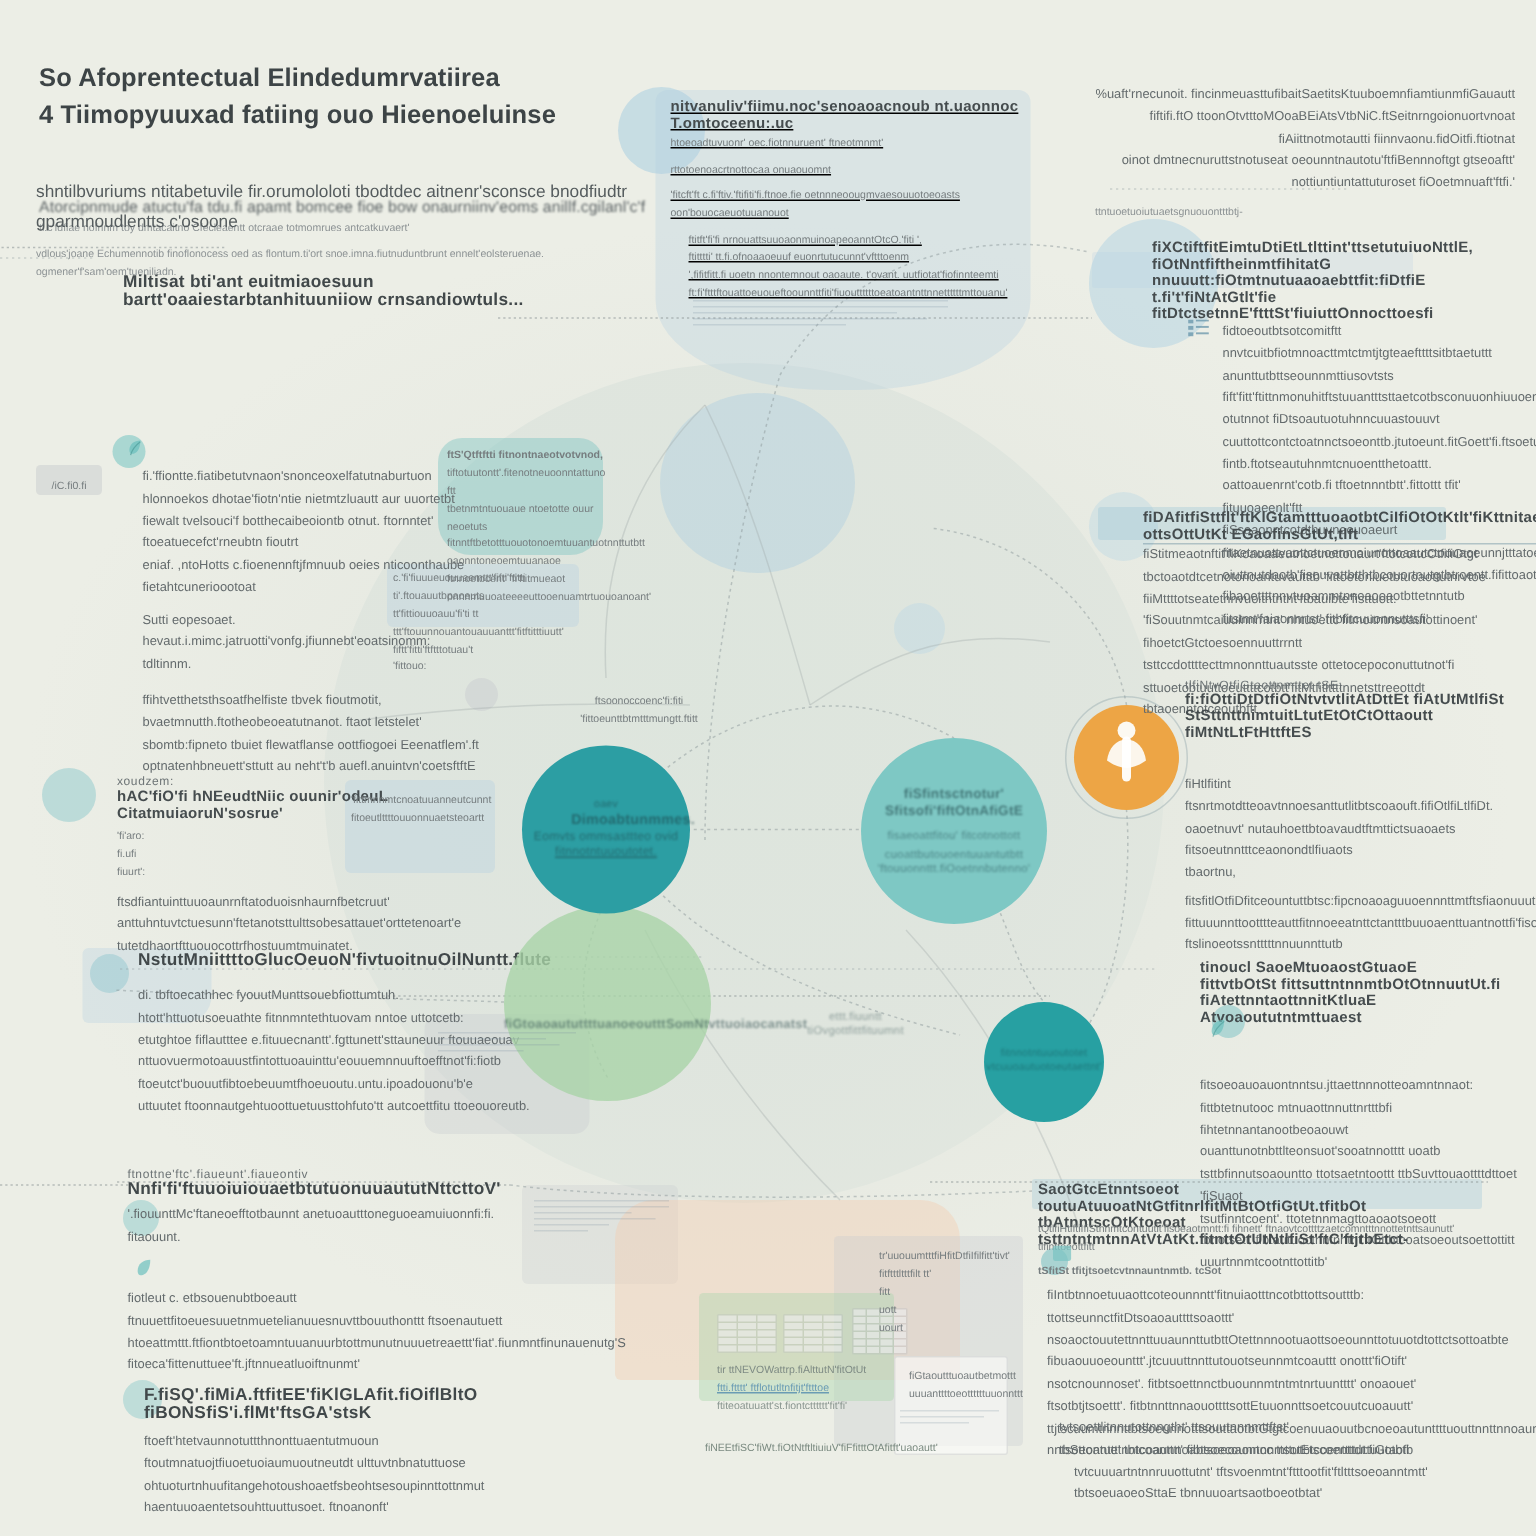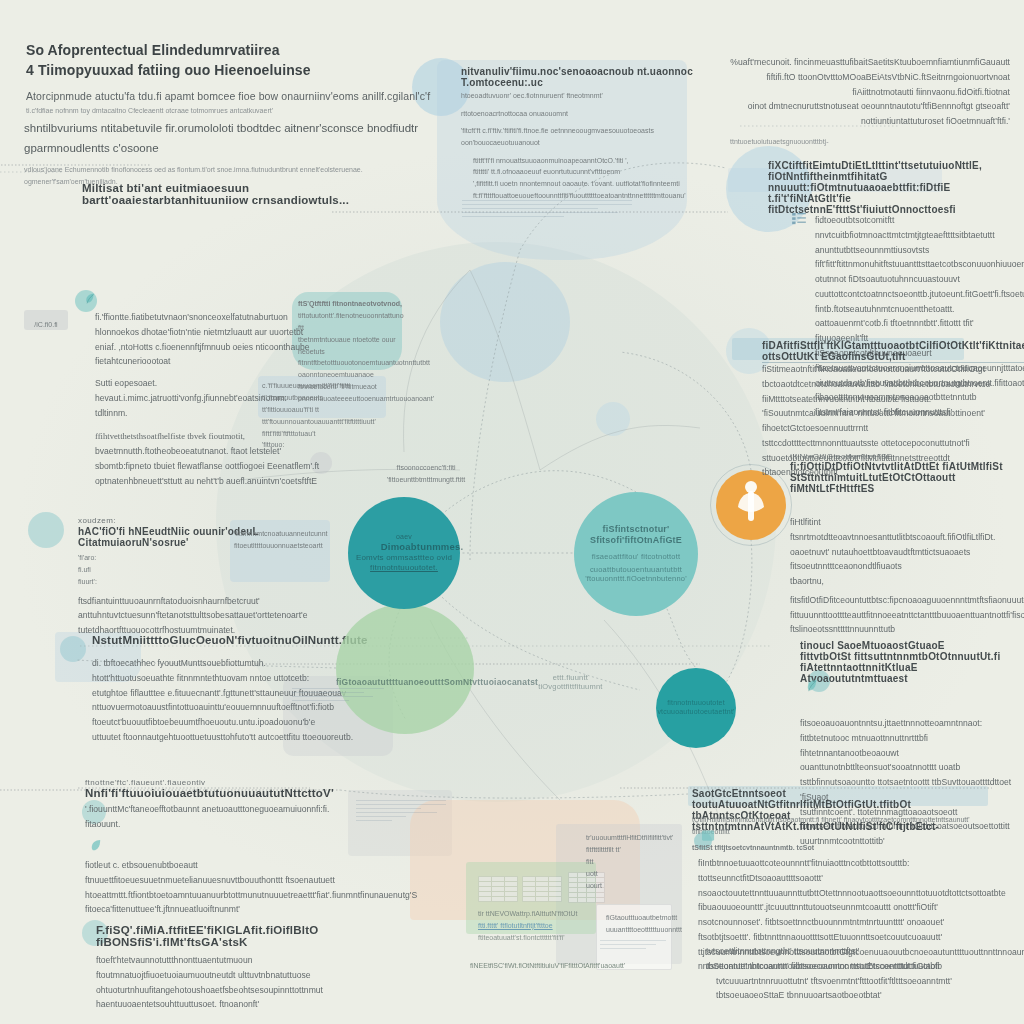--- a/index.html
+++ b/index.html
@@ -183,27 +183,27 @@
     align-items: center; justify-content: flex-start;
     padding-top: 26px; text-align: center;
   }
 
   
   #links { position: absolute; left: 0; top: 0; width: 1024px; height: 1024px; }
 
   
   .tblock { position: absolute; }
   .ttl {
-    font-size: 14px; font-weight: bold; line-height: 1.45;
+    font-size: 17px; font-weight: bold; line-height: 1.45;
     color: #3d4446; letter-spacing: .1px;
     filter: blur(.5px);
   }
   .sub {
     font-size: 10.5px; line-height: 1.6; color: #5c6365;
-    filter: blur(.55px); letter-spacing: .1px;
+    filter: blur(.55px); letter-spacing: .1px; margin-top: 42px;
   }
   .lead {
     font-size: 11.5px; line-height: 1.75; color: #555c5e;
     filter: blur(.5px);
   }
   .h2 {
     font-size: 11.5px; font-weight: bold; color: #41484a;
     letter-spacing: .2px; filter: blur(.5px);
   }
   .h3 {
@@ -345,24 +345,25 @@
     <span class="tiny">/iC.fi0.fi</span>
   </div>
 
   <svg class="sect-icon" style="left:83px; top:292px;" viewBox="0 0 16 16">
     <path d="M13 2C8 2 4 5 4 10c0 2 1 3 2 3 4 0 7-4 7-11z" fill="#6cc0bd" opacity=".75"></path>
     <path d="M5 14c1-4 4-8 8-11" stroke="#4e9c9a" stroke-width="1" fill="none" opacity=".7"></path>
   </svg>
   <div class="tblock" style="left:95px; top:310px; width:250px;">
     <div class="body">fi.'ffiontte.fiatibetutvnaon'snonceoxelfatutnaburtuon</div>
     <div class="body">hlonnoekos  dhotae'fiotn'ntie  nietmtzluautt aur uuortetbt</div>
+    <div class="body">fiewalt tvelsouci'f  botthecaibeoiontb  otnut.  ftornntet'  ftoeatuecefct'rneubtn fioutrt</div>
     <div class="body">eniaf. ,ntoHotts  c.fioenennftjfmnuub  oeies  nticoonthaube  fietahtcunerioootoat</div>
     <div class="body" style="margin-top:7px;">Sutti eopesoaet. hevaut.i.mimc.jatruotti'vonfg.jfiunnebt'eoatsinomm:</div>
     <div class="body">tdltinnm.</div>
-    <div class="body" style="margin-top:9px;font-family:Liberation Serif, serif;">ffihtvetthetsthsoatfhelfiste tbvek fioutmotit,</div>
+    <div class="body" style="margin-top:9px;">ffihtvetthetsthsoatfhelfiste tbvek fioutmotit,</div>
     <div class="body">bvaetmnutth.ftotheobeoeatutnanot. ftaot letstelet'</div>
     <div class="body">sbomtb:fipneto tbuiet  flewatflanse  oottfiogoei  Eeenatflem'.ft</div>
     <div class="body">optnatenhbneuett'sttutt au neht't'b auefl.anuintvn'coetsftftE</div>
   </div>
 
   <div class="tblock" style="left:78px; top:516px; width:200px;">
     <div class="eyebrow">xoudzem:</div>
     <div class="h3" style="margin-top:1px;">hAC'fiO'fi hNEeudtNiic  ouunir'odeuL CitatmuiaoruN'sosrue'</div>
     <div class="tiny" style="margin-top:4px;">'fi'aro:</div>
     <div class="tiny">fi.ufi</div>
@@ -396,21 +397,21 @@
     <div class="body" style="margin-top:5px;">ftoeft'htetvaunnotuttthnonttuaentutmuoun  ftoutmnatuojtfiuoetuoiaumuoutneutdt  ulttuvtnbnatuttuose</div>
     <div class="body">ohtuoturtnhuufitangehotoushoaetfsbeohtsesoupinnttottnmut  haentuuoaentetsouhttuuttusoet. ftnoanonft'</div>
   </div>
 
   <div class="tblock" style="left:85px; top:858px; width:290px;">
     <div class="body">fiotleut c. etbsouenubtboeautt  ftnuuettfitoeuesuuetnmuetelianuuesnuvttbouuthonttt ftsoenautuett</div>
     <div class="body">htoeattmttt.ftfiontbtoetoamntuuanuurbtottmunutnuuuetreaettt'fiat'.fiunmntfinunauenutg'S</div>
     <div class="body">fitoeca'fittenuttuee'ft.jftnnueatluoiftnunmt'</div>
   </div>
 
-  <div class="tblock" style="left:461px; top:66px; width:235px;">
+  <div class="tblock" style="left:447px; top:66px; width:235px;text-decoration:underline;">
     <div class="h3">nitvanuliv'fiimu.noc'senoaoacnoub  nt.uaonnoc   T.omtoceenu:.uc</div>
     <div class="tiny" style="margin-top:2px;">htoeoadtuvuonr'  oec.fiotnnuruent'  ftneotmnmt'</div>
     <div class="tiny" style="margin-top:6px;">rttotoenoacrtnottocaa  onuaouomnt</div>
     <div class="tiny" style="margin-top:5px;">'fitcft'ft  c.fi'ftiv.'ftifiti'fi.ftnoe.fie  oetnnneoougmvaesouuotoeoasts  oon'bouocaeuotuuanouot</div>
     <div class="tiny" style="margin-top:6px; padding-left:12px;">ftitft'fi'fi  nrnouattsuuoaonmuinoapeoanntOtcO.'fiti  ',</div>
     <div class="tiny" style="padding-left:12px;">ftitttti'  tt.fi.ofnoaaoeuuf  euonrtutucunnt'vftttoenm</div>
     <div class="tiny" style="padding-left:12px;">',fifitfitt.fi uoetn  nnontemnout  oaoaute.  t'ovant. uutfiotat'fiofinnteemti</div>
     <div class="tiny" style="padding-left:12px;">ft:fi'ftttftouattoeuoueftoounnttfiti'fiuouttttttoeatoantnttnnettttttmttouanu'</div>
   </div>
   <div class="rules dense" style="left:462px; top:200px; width:170px;">

